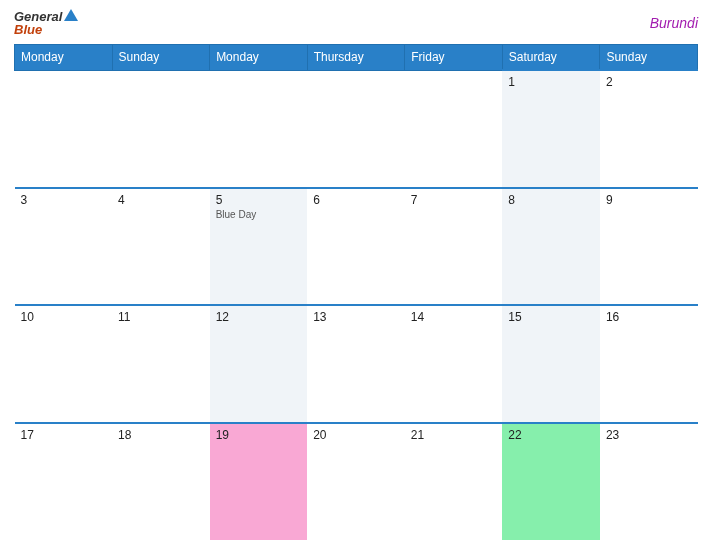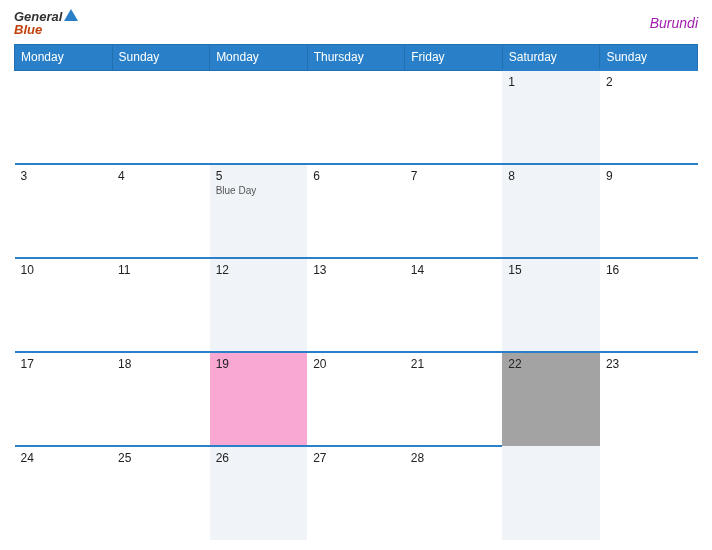--- a/index.html
+++ b/index.html
@@ -213,41 +213,22 @@
           </td>
           <td style="background: #f9a8d4;">
             <span class="day-number">19</span>
           </td>
           <td>
             <span class="day-number">20</span>
           </td>
           <td>
             <span class="day-number">21</span>
           </td>
-          <td style="background: #a3a3a3;">
+          <td style="background: #86efac;">
             <span class="day-number">22</span>
           </td>
           <td>
             <span class="day-number">23</span>
           </td>
-        </tr>
-        <tr>
-          <td>
-            <span class="day-number">24</span>
-          </td>
-          <td>
-            <span class="day-number">25</span>
-          </td>
-          <td style="background: rgb(240, 244, 248);">
-            <span class="day-number">26</span>
-          </td>
-          <td>
-            <span class="day-number">27</span>
-          </td>
-          <td>
-            <span class="day-number">28</span>
-          </td>
-          <td style="background: rgb(240, 244, 248); border-top: none;"></td>
-          <td style="border-top: none;"></td>
         </tr>
       </tbody>
   </table>
 </div>
 
 </body></html>

